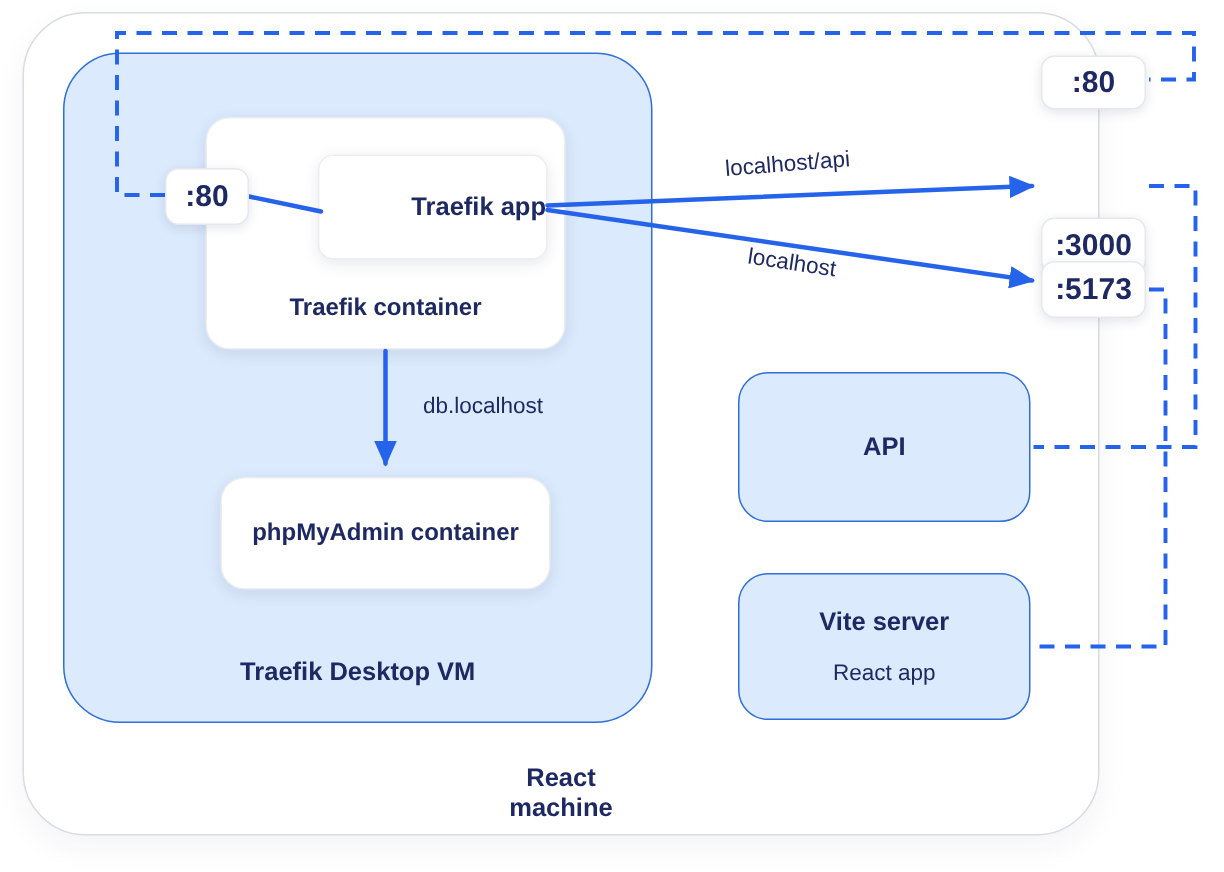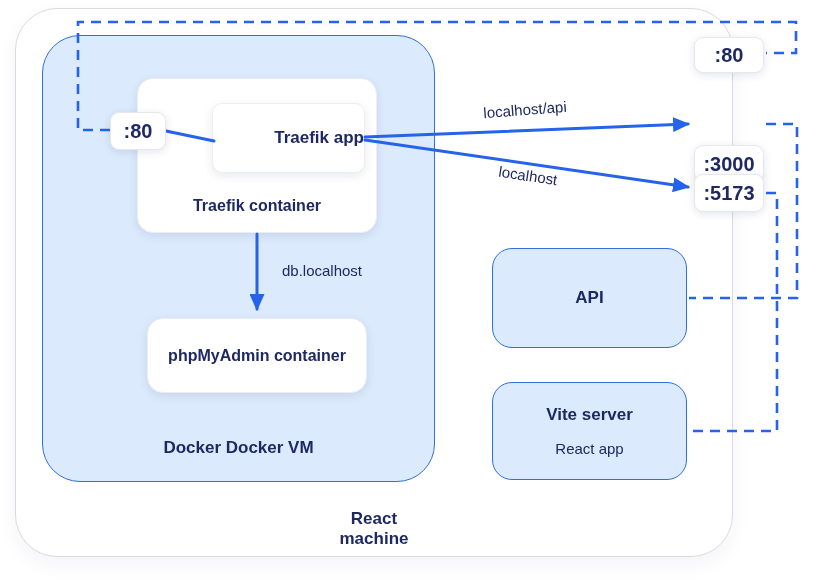--- a/index.html
+++ b/index.html
@@ -93,21 +93,21 @@
   </div>
 
   <div class="abs port-chip port-80-left">
     <span>:80</span>
   </div>
 
   <div class="abs white-card phpmyadmin">
     <span>phpMyAdmin container</span>
   </div>
 
-  <div class="abs vm-label">Docker Docker VM</div>
+  <div class="abs vm-label">Traefik Desktop VM</div>
 
   <div class="abs blue-panel vite-box">
     <span class="vite-title">Vite server</span>
     <span class="vite-subtitle">React app</span>
   </div>
 
   <div class="abs blue-panel api-box">
     <span>API</span>
   </div>
 

